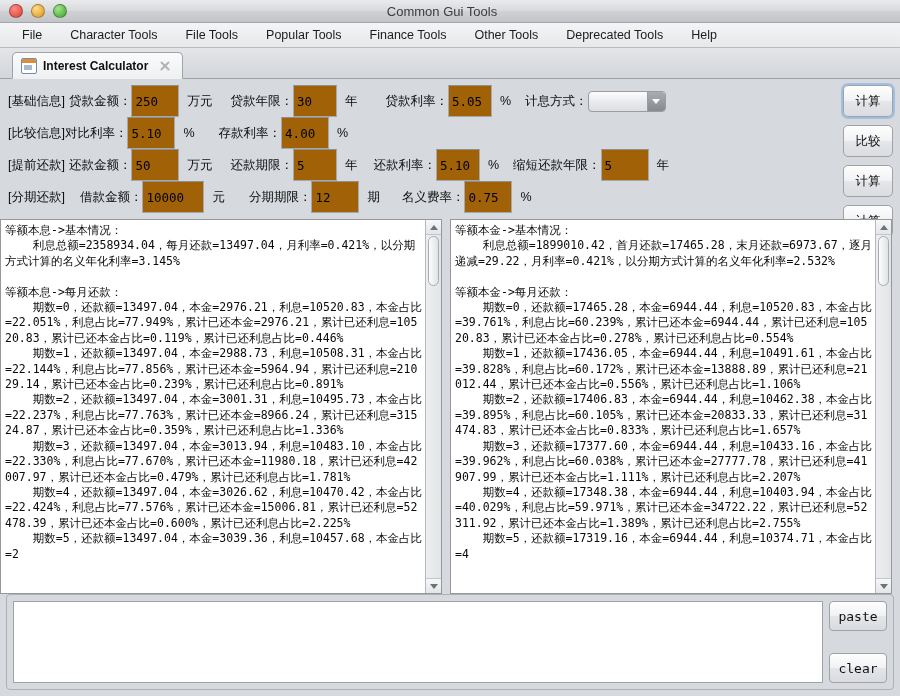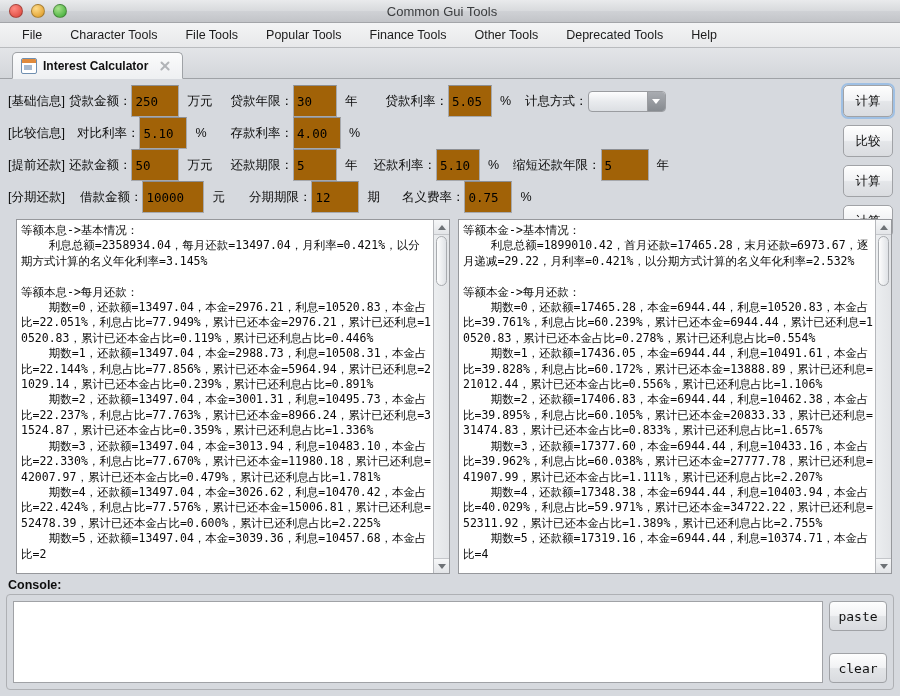--- a/index.html
+++ b/index.html
@@ -164,21 +164,21 @@
     font-size: 12.5px; color: #0d0d0d;
     display: flex; align-items: center; justify-content: center;
     box-shadow: 0 1px 0 rgba(255,255,255,.8) inset;
     cursor: default;
   }
   .btn.focused { box-shadow: 0 0 0 2px #9fc0e4, 0 1px 0 rgba(255,255,255,.8) inset; }
 
   
   .textpanes {
     display: flex; gap: 8px;
-    padding: 2px 8px 0 16px;
+    padding: 2px 8px 0 0;
     flex: 1 1 auto;
     min-height: 0;
   }
   .pane {
     flex: 1 1 0;
     border: 1px solid #96989c;
     background: #ffffff;
     position: relative;
     display: flex;
     min-width: 0;
@@ -315,21 +315,21 @@
       <span class="combo">
         <span class="combo-val"></span>
         <span class="combo-arrow">
             <i></i>
           </span>
       </span>
     </div>
 
     <div class="form-row">
       <span class="lbl group">[比较信息]</span>
-      <span class="lbl" style="margin-left:12px">对比利率：</span>
+      <span class="lbl" style="margin-left:0">对比利率：</span>
       <span class="fld" style="width:48px">5.10</span>
       <span class="lbl" style="margin-left:8px">%</span>
       <span class="lbl" style="margin-left:24px">存款利率：</span>
       <span class="fld" style="width:48px">4.00</span>
       <span class="lbl" style="margin-left:8px">%</span>
     </div>
 
     <div class="form-row">
       <span class="lbl group">[提前还款]</span>
       <span class="lbl" style="margin-left:4px">还款金额：</span>
@@ -405,21 +405,20 @@
             <i></i>
           </div>
         <div class="thumb"></div>
         <div class="arrow-dn">
             <i></i>
           </div>
       </div>
     </div>
   </div>
 
-  <div class="console-label">Console:</div>
   <div class="console-wrap">
     <div class="console-text"></div>
     <div class="console-btns">
       <div class="cbtn">paste</div>
       <div class="cbtn">clear</div>
     </div>
   </div>
 
 </div>
 

